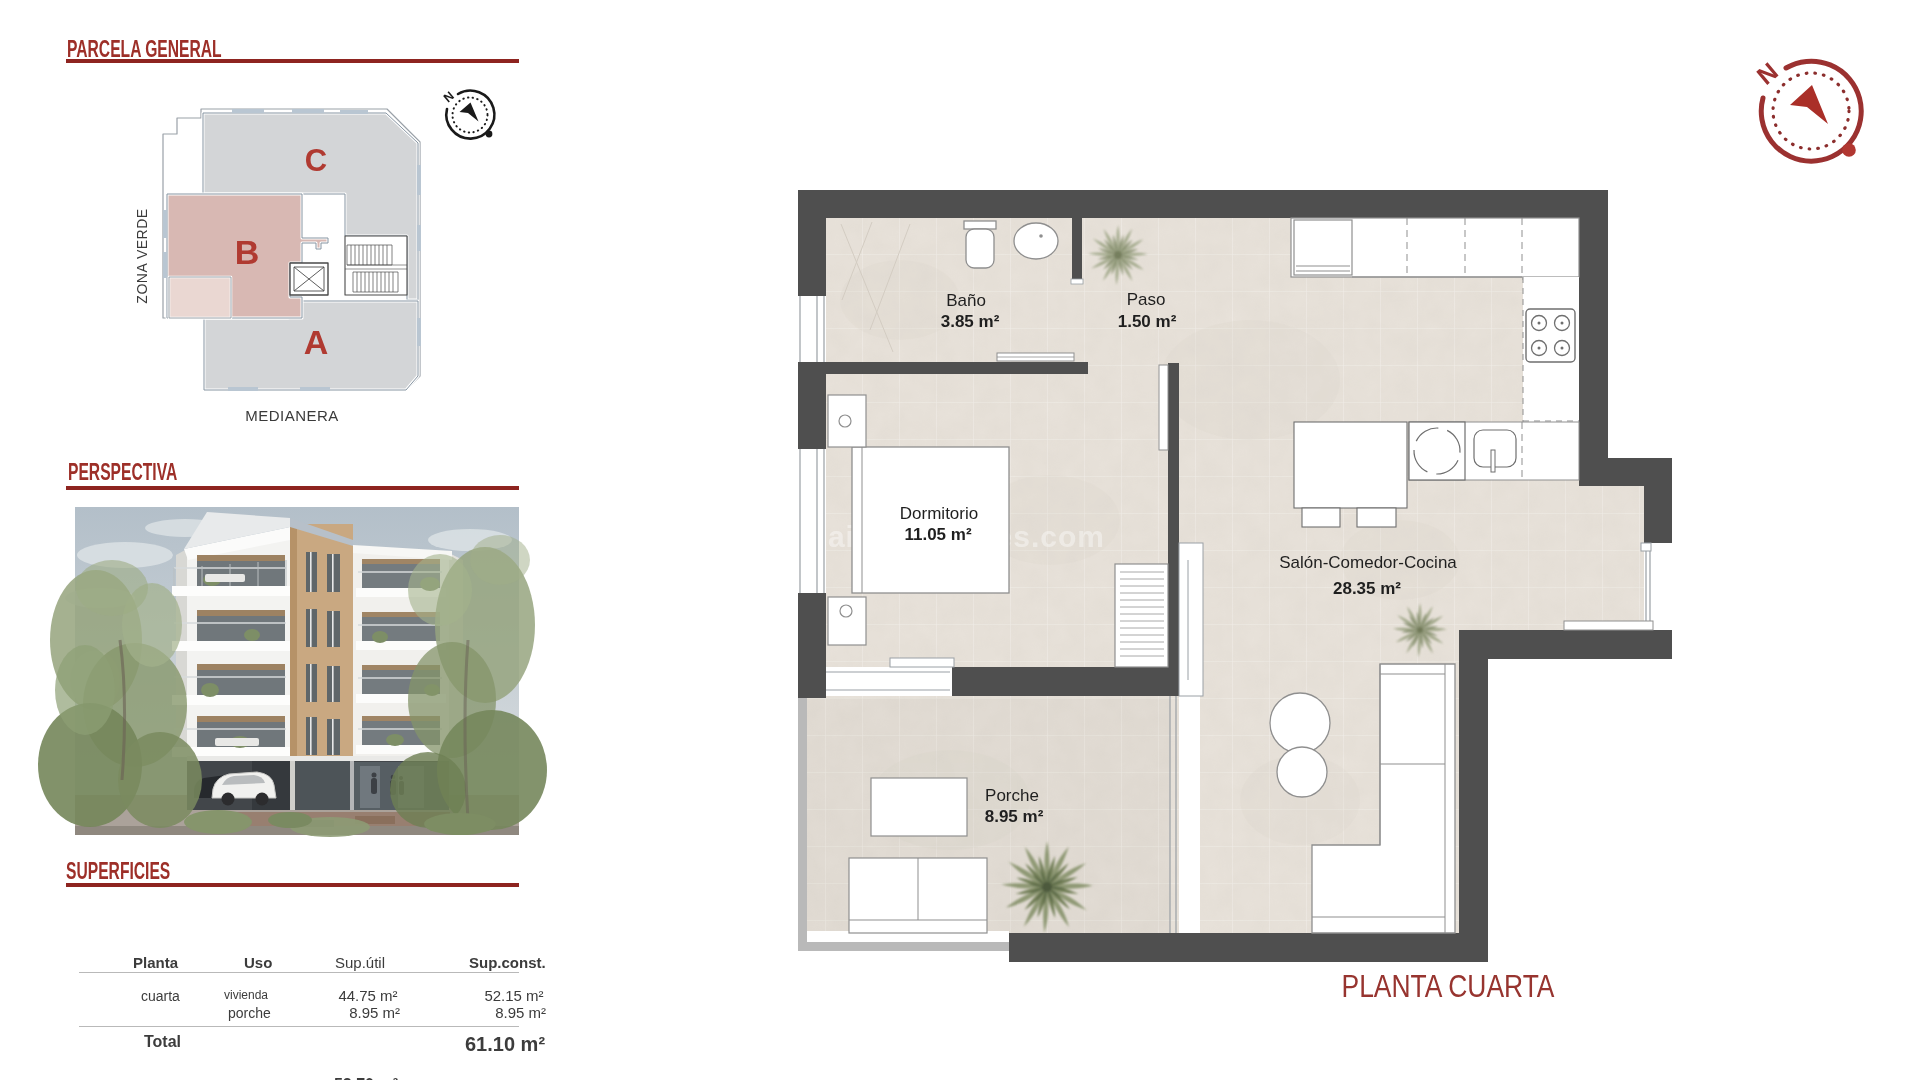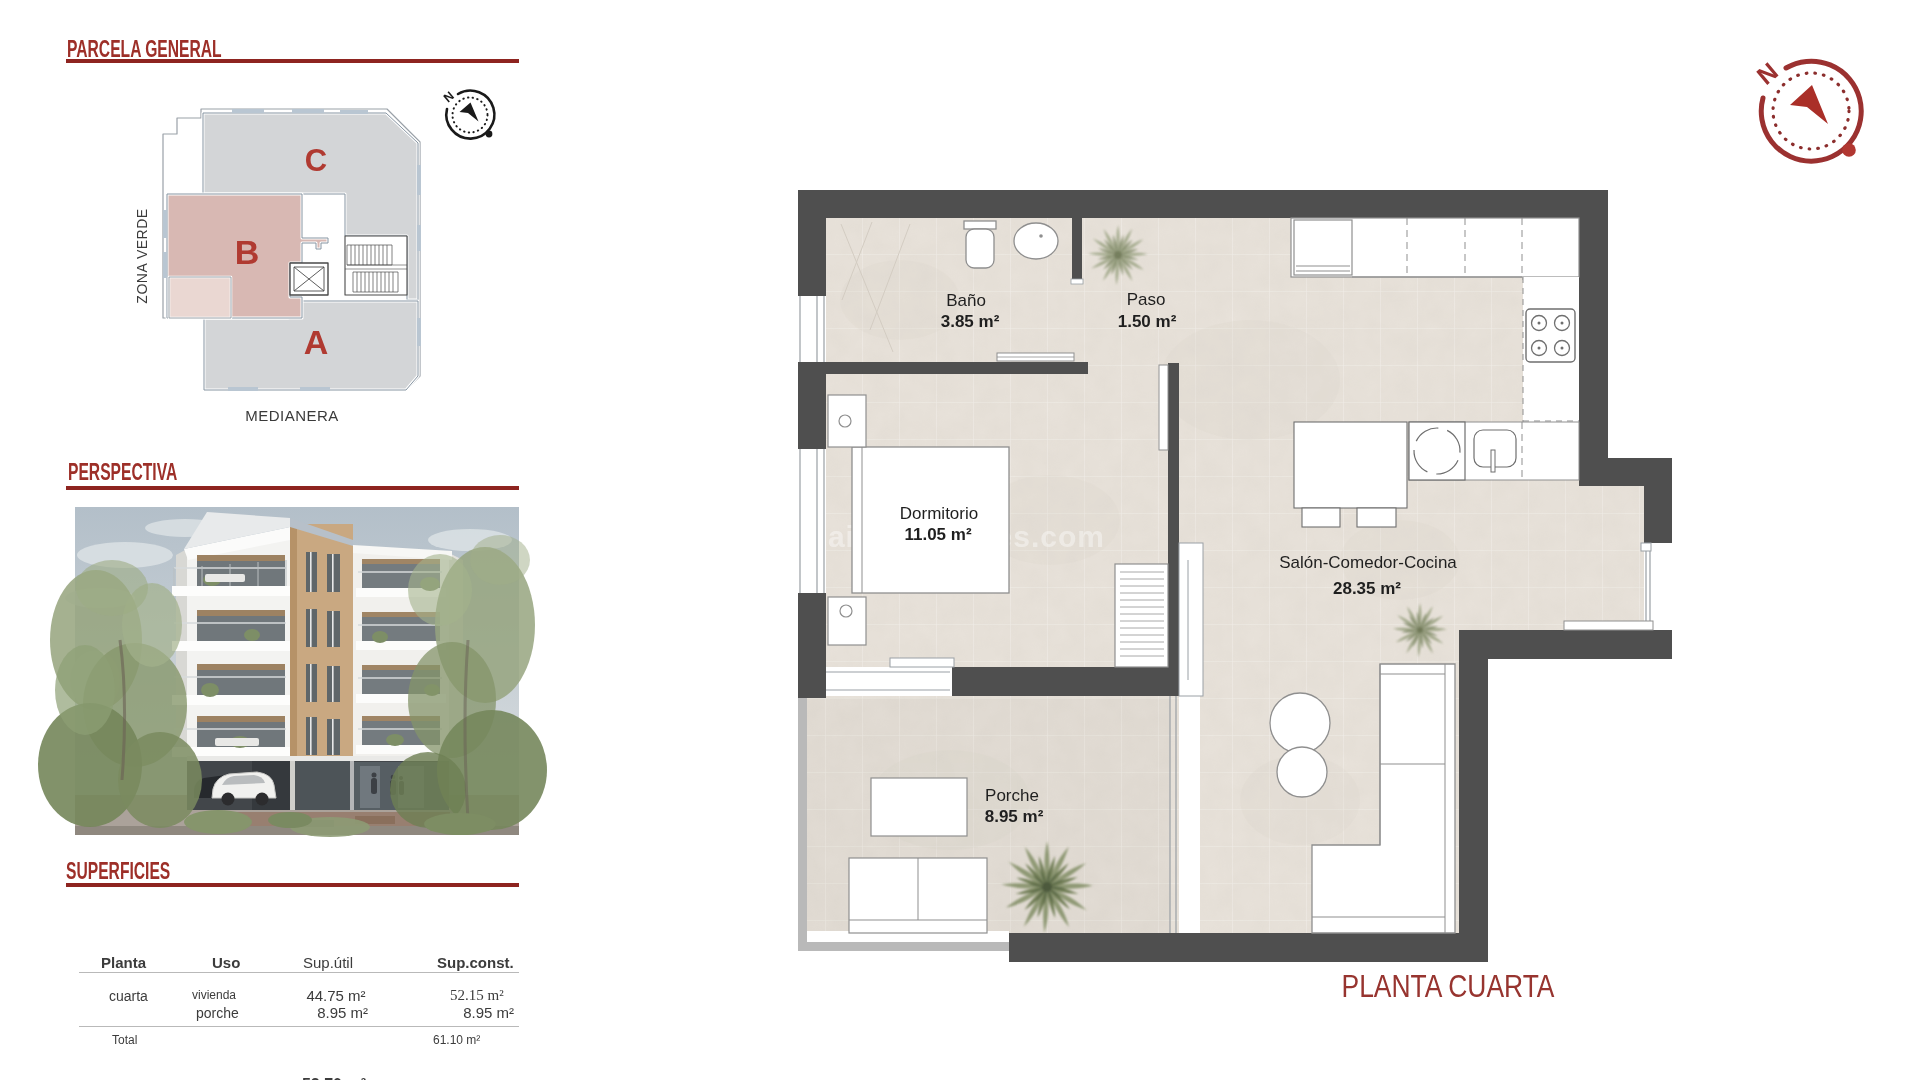--- a/index.html
+++ b/index.html
@@ -1,21 +1,21 @@
 <!DOCTYPE html>
 <html><head>
 <meta charset="utf-8">
 <style>
   html,body{margin:0;padding:0;background:#fff;width:1920px;height:1080px;overflow:hidden;
     font-family:"Liberation Sans",sans-serif;}
   .abs{position:absolute;}
   .hd{color:#9d2f28;font-weight:bold;font-size:23px;white-space:nowrap;
       transform:scale(0.68,1);transform-origin:left top;}
   .rule{background:#8e2420;height:4px;}
-  .tc{color:#3c3c3c;font-size:15px;white-space:nowrap;}
+  .tc{color:#3c3c3c;font-size:15px;white-space:nowrap;margin-left:32px;}
 </style>
 </head>
 <body>
 
 <div class="abs" style="left:0;top:0;width:1920px;height:1080px;background:#fff;"></div>
 
 <div class="abs hd" style="left:67px;top:36px;">PARCELA GENERAL</div>
 
 <div class="abs rule" style="left:66px;top:59px;width:453px;"></div>
 
@@ -36,35 +36,35 @@
 <div class="abs tc" style="left:437px;top:954px;font-weight:bold;text-align:center;">Sup.const.</div>
 
 <div class="abs" style="left:79px;top:972px;width:440px;height:1px;background:#b9b9b9;"></div>
 
 <div class="abs tc" style="left:109px;top:988px;font-size:14px;">cuarta</div>
 
 <div class="abs tc" style="left:192px;top:988px;font-size:12px;">vivienda</div>
 
 <div class="abs tc" style="left:304px;top:987px;width:64px;text-align:center;">44.75 m²</div>
 
-<div class="abs tc" style="left:450px;top:987px;width:64px;text-align:left;font-family:Liberation Serif, serif;">52.15 m²</div>
+<div class="abs tc" style="left:450px;top:987px;width:64px;text-align:center;">52.15 m²</div>
 
 <div class="abs tc" style="left:196px;top:1005px;font-size:14px;">porche</div>
 
 <div class="abs tc" style="left:304px;top:1004px;width:64px;text-align:right;">8.95 m²</div>
 
 <div class="abs tc" style="left:450px;top:1004px;width:64px;text-align:right;">8.95 m²</div>
 
 <div class="abs" style="left:79px;top:1026px;width:440px;height:1px;background:#b9b9b9;"></div>
 
-<div class="abs tc" style="left:112px;top:1033px;font-weight:normal;font-size:12px;">Total</div>
+<div class="abs tc" style="left:112px;top:1033px;font-weight:bold;font-size:16px;">Total</div>
 
 <div class="abs tc" style="left:296px;top:1076px;width:70px;text-align:right;font-weight:bold;font-size:16px;">53.70 m²</div>
 
-<div class="abs tc" style="left:433px;top:1033px;width:80px;text-align:left;font-weight:normal;font-size:12px;">61.10 m²</div>
+<div class="abs tc" style="left:433px;top:1033px;width:80px;text-align:right;font-weight:bold;font-size:20px;">61.10 m²</div>
 
 <svg class="abs" style="left:0;top:0;" width="1920" height="1080" viewBox="0 0 1920 1080" font-family="Liberation Sans">
 <defs>
   <pattern id="tiles" width="37" height="37" patternUnits="userSpaceOnUse" patternTransform="translate(826,218)">
     <rect width="37" height="37" fill="#e8e2da"></rect>
     <path d="M37 0V37H0" stroke="rgba(255,255,255,0.45)" stroke-width="1.1" fill="none"></path>
   </pattern>
   <linearGradient id="sky" x1="0" y1="0" x2="0" y2="1">
     <stop offset="0" stop-color="#b3bfc9"></stop>
         <stop offset="1" stop-color="#dde1e2"></stop>

